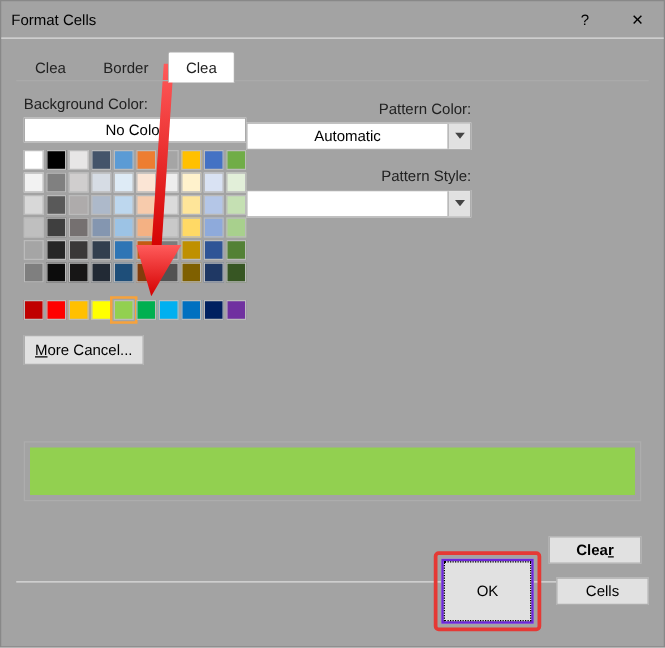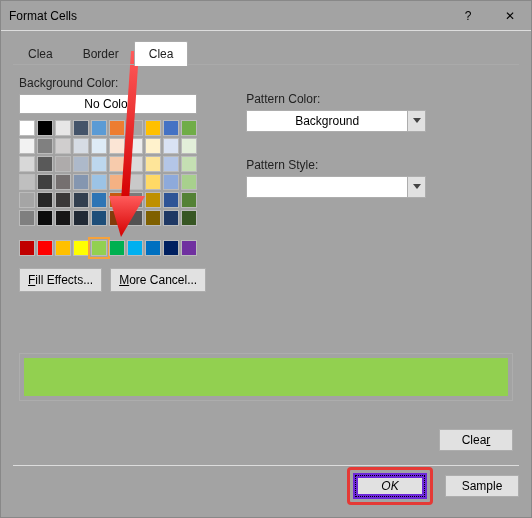--- a/index.html
+++ b/index.html
@@ -5,46 +5,46 @@
   * { box-sizing: border-box; font-family: "Segoe UI", Tahoma, sans-serif; font-size: 12px; }
   body { margin: 0; padding: 0; background: #fff; }
   .window { width: 532px; height: 518px; border: 1px solid #888; background: #a3a3a3; position: relative; }
   .titlebar { height: 30px; display: flex; align-items: center; padding: 0 0 0 8px; border-bottom: 1px solid #ddd; }
   .titlebar .title { flex: 1; font-size: 12px; color: #000; }
   .tb-btn { width: 42px; height: 30px; display: flex; align-items: center; justify-content: center; color: #000; }
   .tabs { display: flex; gap: 0; margin: 10px 0 0 12px; position: relative; }
   .tab { padding: 5px 14px; border: 1px solid transparent; border-bottom: none; color: #222; cursor: default; background: transparent; margin-bottom: -1px; }
   .tab.active { border-color: #aaa; background: #fff; border-top-left-radius: 2px; border-top-right-radius: 2px; position: relative; z-index: 2; }
   .tabline { border-top: 1px solid #aaa; margin: 0 12px; position: relative; top: -1px; z-index: 1; }
-  .body { padding: 10px 18px 0 18px; display: flex; gap: 40px; }
+  .body { padding: 10px 18px 0 18px; display: flex; }
   .col { display: flex; flex-direction: column; }
   .label { color: #222; margin-bottom: 4px; }
   .nocolor { width: 178px; height: 20px; border: 1px solid #aaa; background: #fff; display: flex; align-items: center; justify-content: center; margin-bottom: 6px; }
   .grid { display: grid; grid-template-columns: repeat(10, 16px); gap: 2px; margin-bottom: 10px; }
   .sw { width: 16px; height: 16px; border: 1px solid #bbb; }
   .sw.selected { outline: 2px solid #f7a23b;  outline-offset: 1px; }
   .stdrow { display: grid; grid-template-columns: repeat(10, 16px); gap: 2px; margin: 4px 0 12px 0; }
   .btnrow { display: flex; gap: 8px; }
   .ebtn { background: #e1e1e1; border: 1px solid #adadad; padding: 4px 8px; min-width: 80px; text-align: center; cursor: default; }
   .u { text-decoration: underline; }
   .combo { width: 180px; height: 22px; border: 1px solid #adadad; background: #fff; display: flex; align-items: center; }
   .combo span { flex: 1; padding: 0 6px; text-align: center; }
   .combo .dd { width: 18px; height: 20px; border-left: 1px solid #adadad; background: #e1e1e1; display: flex; align-items: center; justify-content: center; }
   .dd svg { display: block; }
   .sample-area { position: absolute; left: 18px; right: 18px; top: 348px; }
   .sample-box { height: 48px; border: 1px solid #adadad; margin-top: 4px; padding: 4px; }
   .sample-fill { width: 100%; height: 100%; background: #92d050; }
-  .clear-row { position: absolute; right: 18px; top: 428px; }
+  .clear-row { position: absolute; right: 18px; top: 428px; font-weight: bold; }
   .bbtn { background: #e1e1e1; border: 1px solid #adadad; padding: 3px 0; width: 74px; text-align: center; cursor: default; }
   .footer-line { position: absolute; left: 12px; right: 12px; top: 464px; border-top: 1px solid #ddd; }
   .footer { position: absolute; right: 12px; bottom: 12px; display: flex; gap: 12px; align-items: center; }
   .ok-wrap { border: 3px solid #e53935; padding: 3px; border-radius: 4px; }
-  .okbtn { background: #e1e1e1; border: 5px solid #6d28d9; padding: 1px 0; width: 74px; text-align: center; cursor: default; outline: 1px dotted #000; outline-offset: -3px; font-style: italic; }
+  .okbtn { background: #e1e1e1; border: 2px solid #6d28d9; padding: 17px 0; width: 74px; text-align: center; cursor: default; outline: 1px dotted #000; outline-offset: -3px; }
   .arrow-ann { position: absolute; pointer-events: none; }
-  .right-col .label { margin-top: 16px; }
+  .right-col .label { margin-top: 4px; text-align: right; }
   .right-col .spacer { height: 10px; }
 </style>
 </head>
 <body>
 
 <div class="window">
 
   <div class="titlebar">
     <div class="title">Format Cells</div>
     <div class="tb-btn">
@@ -136,29 +136,28 @@
           <div class="sw" style="background: rgb(255, 192, 0);"></div>
           <div class="sw" style="background: rgb(255, 255, 0);"></div>
           <div class="sw selected" style="background: rgb(146, 208, 80);"></div>
           <div class="sw" style="background: rgb(0, 176, 80);"></div>
           <div class="sw" style="background: rgb(0, 176, 240);"></div>
           <div class="sw" style="background: rgb(0, 112, 192);"></div>
           <div class="sw" style="background: rgb(0, 32, 96);"></div>
           <div class="sw" style="background: rgb(112, 48, 160);"></div>
         </div>
       <div class="btnrow">
-        <div class="ebtn"><span class="u">F</span><span>ill Effects...</span></div>
         <div class="ebtn"><span class="u">M</span><span>ore Cancel...</span></div>
       </div>
     </div>
 
     <div class="col right-col">
       <div class="label">Pattern Color:</div>
       <div class="combo">
-        <span>Background</span>
+        <span>Automatic</span>
         <div class="dd">
             <svg width="8" height="6">
               <path d="M0 0 L8 0 L4 5 Z" fill="#444"></path>
             </svg>
           </div>
       </div>
       <div class="spacer"></div>
       <div class="label">Pattern Style:</div>
       <div class="combo">
         <span></span>
@@ -180,21 +179,21 @@
   <div class="clear-row">
     <div class="bbtn"><span>Clea</span><span class="u">r</span></div>
   </div>
 
   <div class="footer-line"></div>
 
   <div class="footer">
     <div class="ok-wrap">
       <div class="okbtn">OK</div>
     </div>
-    <div class="bbtn">Sample</div>
+    <div class="bbtn">Cells</div>
   </div>
 
   <svg class="arrow-ann" style="left:0;top:0" width="532" height="518">
     <defs>
       <linearGradient id="ag" x1="0" y1="0" x2="0" y2="1">
         <stop offset="0" stop-color="#ff5b5b"></stop>
         <stop offset="1" stop-color="#d40000"></stop>
       </linearGradient>
     </defs>
     <path d="M130 50 L138 50 L128 200 L120 200 Z" fill="url(#ag)"></path>

